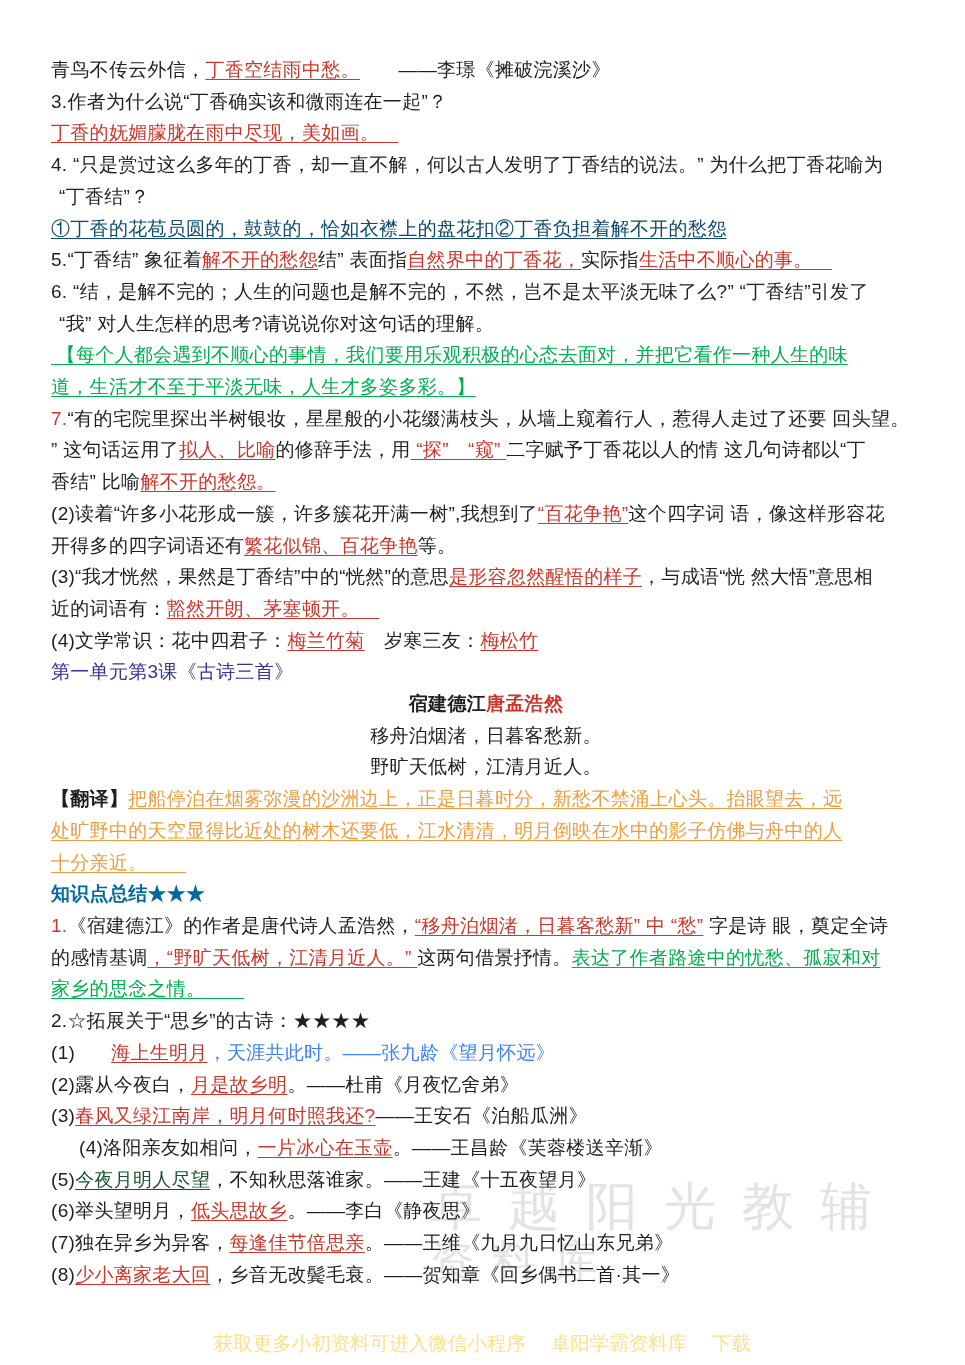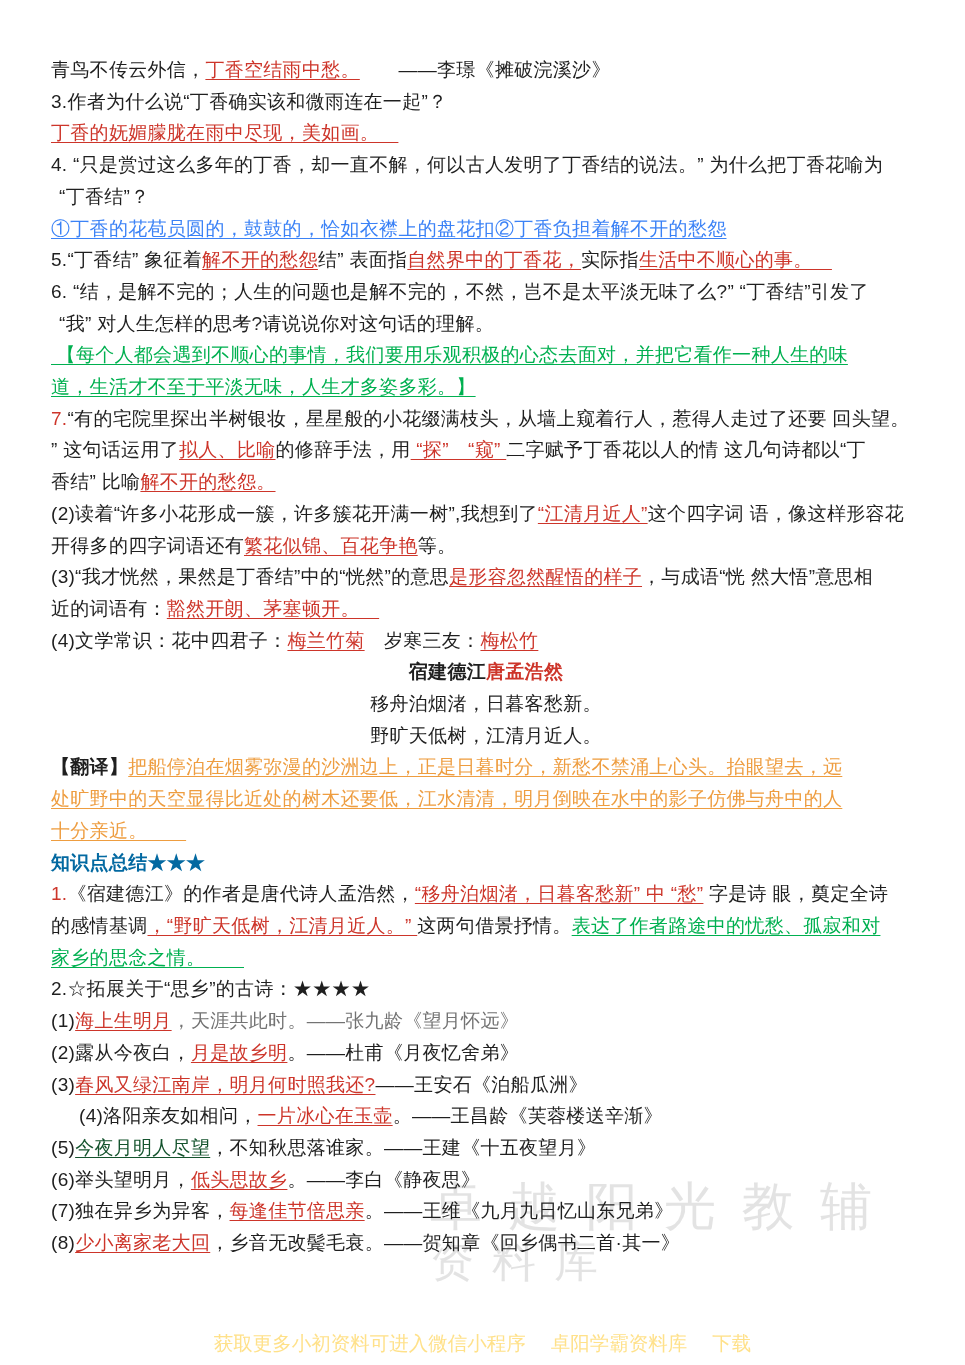--- a/index.html
+++ b/index.html
@@ -33,46 +33,47 @@
 
   <div class="watermark wm1">卓越阳光教辅</div>
   <div class="watermark wm2">资料库</div>
 
   <div class="content">
       <div class="line"><span style="color: rgb(31, 31, 31);">青鸟不传云外信，</span><span class="u" style="color: rgb(205, 53, 42);">丁香空结雨中愁。</span><span style="color: rgb(31, 31, 31);">　　——李璟《摊破浣溪沙》</span></div>
       <div class="line"><span style="color: rgb(31, 31, 31);">3.作者为什么说“丁香确实该和微雨连在一起”？</span></div>
       <div class="line"><span class="u" style="color: rgb(205, 53, 42);">丁香的妩媚朦胧在雨中尽现，美如画。　</span></div>
       <div class="line"><span style="color: rgb(31, 31, 31);">4. “只是赏过这么多年的丁香，却一直不解，何以古人发明了丁香结的说法。” 为什么把丁香花喻为</span></div>
       <div class="line" style="margin-left: 8px;"><span style="color: rgb(31, 31, 31);">“丁香结”？</span></div>
-      <div class="line"><span class="u" style="color: #3b82f6;">①丁香的花苞员圆的，鼓鼓的，恰如衣襟上的盘花扣②丁香负担着解不开的愁怨</span></div>
+      <div class="line"><span class="u" style="color: #0c4a6e;">①丁香的花苞员圆的，鼓鼓的，恰如衣襟上的盘花扣②丁香负担着解不开的愁怨</span></div>
       <div class="line"><span style="color: rgb(31, 31, 31);">5.“丁香结” 象征着</span><span class="u" style="color: rgb(205, 53, 42);">解不开的愁怨</span><span style="color: rgb(31, 31, 31);">结” 表面指</span><span class="u" style="color: rgb(205, 53, 42);">自然界中的丁香花，</span><span style="color: rgb(31, 31, 31);">实际指</span><span class="u" style="color: rgb(205, 53, 42);">生活中不顺心的事。　</span></div>
       <div class="line"><span style="color: rgb(31, 31, 31);">6. “结，是解不完的；人生的问题也是解不完的，不然，岂不是太平淡无味了么?” “丁香结”引发了</span></div>
       <div class="line" style="margin-left: 8px;"><span style="color: rgb(31, 31, 31);">“我” 对人生怎样的思考?请说说你对这句话的理解。</span></div>
       <div class="line"><span class="u" style="color: rgb(0, 176, 80);"> 【每个人都会遇到不顺心的事情，我们要用乐观积极的心态去面对，并把它看作一种人生的味</span></div>
       <div class="line"><span class="u" style="color: rgb(0, 176, 80);">道，生活才不至于平淡无味，人生才多姿多彩。】</span></div>
       <div class="line"><span style="color: rgb(205, 53, 42);">7.</span><span style="color: rgb(31, 31, 31);">“有的宅院里探出半树银妆，星星般的小花缀满枝头，从墙上窥着行人，惹得人走过了还要 回头望。</span></div>
       <div class="line"><span style="color: rgb(31, 31, 31);">” 这句话运用了</span><span class="u" style="color: rgb(205, 53, 42);">拟人、比喻</span><span style="color: rgb(31, 31, 31);">的修辞手法，用</span><span class="u" style="color: rgb(205, 53, 42);"> “探”　“窥” </span><span style="color: rgb(31, 31, 31);">二字赋予丁香花以人的情 这几句诗都以“丁</span></div>
       <div class="line"><span style="color: rgb(31, 31, 31);">香结” 比喻</span><span class="u" style="color: rgb(205, 53, 42);">解不开的愁怨。</span></div>
-      <div class="line"><span style="color: rgb(31, 31, 31);">(2)读着“许多小花形成一簇，许多簇花开满一树”,我想到了</span><span class="u" style="color: rgb(205, 53, 42);">“江清月近人”</span><span style="color: rgb(31, 31, 31);">这个四字词 语，像这样形容花</span></div>
+      <div class="line"><span style="color: rgb(31, 31, 31);">(2)读着“许多小花形成一簇，许多簇花开满一树”,我想到了</span><span class="u" style="color: rgb(205, 53, 42);">“百花争艳”</span><span style="color: rgb(31, 31, 31);">这个四字词 语，像这样形容花</span></div>
       <div class="line"><span style="color: rgb(31, 31, 31);">开得多的四字词语还有</span><span class="u" style="color: rgb(205, 53, 42);">繁花似锦、百花争艳</span><span style="color: rgb(31, 31, 31);">等。</span></div>
       <div class="line"><span style="color: rgb(31, 31, 31);">(3)“我才恍然，果然是丁香结”中的“恍然”的意思</span><span class="u" style="color: rgb(205, 53, 42);">是形容忽然醒悟的样子</span><span style="color: rgb(31, 31, 31);">，与成语“恍 然大悟”意思相</span></div>
       <div class="line"><span style="color: rgb(31, 31, 31);">近的词语有：</span><span class="u" style="color: rgb(205, 53, 42);">豁然开朗、茅塞顿开。　</span></div>
       <div class="line"><span style="color: rgb(31, 31, 31);">(4)文学常识：花中四君子：</span><span class="u" style="color: rgb(205, 53, 42);">梅兰竹菊</span><span style="color: rgb(31, 31, 31);">　岁寒三友：</span><span class="u" style="color: rgb(205, 53, 42);">梅松竹</span></div>
+      <div class="line"><span style="color: rgb(50, 50, 154);">第一单元第3课《古诗三首》</span></div>
       <div class="line center"><span class="bold" style="color: rgb(31, 31, 31); text-align: center;">宿建德江</span><span class="bold" style="color: rgb(205, 53, 42);">唐孟浩然</span></div>
       <div class="line center"><span style="color: rgb(31, 31, 31);">移舟泊烟渚，日暮客愁新。</span></div>
       <div class="line center"><span style="color: rgb(31, 31, 31);">野旷天低树，江清月近人。</span></div>
       <div class="line"><span class="bold" style="color: rgb(31, 31, 31);">【翻译】</span><span class="u" style="color: rgb(238, 157, 64);">把船停泊在烟雾弥漫的沙洲边上，正是日暮时分，新愁不禁涌上心头。抬眼望去，远</span></div>
       <div class="line"><span class="u" style="color: rgb(238, 157, 64);">处旷野中的天空显得比近处的树木还要低，江水清清，明月倒映在水中的影子仿佛与舟中的人</span></div>
       <div class="line"><span class="u" style="color: rgb(238, 157, 64);">十分亲近。　　</span></div>
       <div class="line"><span class="bold" style="color: #0369a1;">知识点总结★★★</span></div>
       <div class="line"><span style="color: rgb(205, 53, 42);">1.</span><span style="color: rgb(31, 31, 31);">《宿建德江》的作者是唐代诗人孟浩然，</span><span class="u" style="color: rgb(205, 53, 42);">“移舟泊烟渚，日暮客愁新” 中 “愁”</span><span style="color: rgb(31, 31, 31);"> 字是诗 眼，奠定全诗</span></div>
       <div class="line"><span style="color: rgb(31, 31, 31);">的感情基调</span><span class="u" style="color: rgb(205, 53, 42);">，“野旷天低树，江清月近人。” </span><span style="color: rgb(31, 31, 31);">这两句借景抒情。</span><span class="u" style="color: rgb(0, 176, 80);">表达了作者路途中的忧愁、孤寂和对</span></div>
       <div class="line"><span class="u" style="color: rgb(0, 176, 80);">家乡的思念之情。　　</span></div>
       <div class="line"><span style="color: rgb(31, 31, 31);">2.☆拓展关于“思乡”的古诗：★★★★</span></div>
-      <div class="line"><span style="color: rgb(31, 31, 31);">(1)</span><span class="u" style="color: rgb(205, 53, 42);">海上生明月</span><span style="color: #737373;">，天涯共此时。——张九龄《望月怀远》</span></div>
+      <div class="line"><span style="color: rgb(31, 31, 31);">(1)</span><span class="u" style="color: rgb(205, 53, 42); margin-left: 36px;">海上生明月</span><span style="color: #3b82f6;">，天涯共此时。——张九龄《望月怀远》</span></div>
       <div class="line"><span style="color: rgb(31, 31, 31);">(2)露从今夜白，</span><span class="u" style="color: rgb(205, 53, 42);">月是故乡明</span><span style="color: rgb(31, 31, 31);">。——杜甫《月夜忆舍弟》</span></div>
       <div class="line"><span style="color: rgb(31, 31, 31);">(3)</span><span class="u" style="color: rgb(205, 53, 42);">春风又绿江南岸，明月何时照我还?</span><span style="color: rgb(31, 31, 31);">——王安石《泊船瓜洲》</span></div>
       <div class="line"><span style="color: rgb(31, 31, 31); margin-left: 28px;">(4)洛阳亲友如相问，</span><span class="u" style="color: rgb(205, 53, 42);">一片冰心在玉壶</span><span style="color: rgb(31, 31, 31); text-align: center;">。——王昌龄《芙蓉楼送辛渐》</span></div>
       <div class="line"><span style="color: rgb(31, 31, 31);">(5)</span><span class="u" style="color: #14532d;">今夜月明人尽望</span><span style="color: rgb(31, 31, 31);">，不知秋思落谁家。——王建《十五夜望月》</span></div>
       <div class="line"><span style="color: rgb(31, 31, 31);">(6)举头望明月，</span><span class="u" style="color: rgb(205, 53, 42);">低头思故乡</span><span style="color: rgb(31, 31, 31);">。——李白《静夜思》</span></div>
       <div class="line"><span style="color: rgb(31, 31, 31);">(7)独在异乡为异客，</span><span class="u" style="color: rgb(205, 53, 42);">每逢佳节倍思亲</span><span style="color: rgb(31, 31, 31);">。——王维《九月九日忆山东兄弟》</span></div>
       <div class="line"><span style="color: rgb(31, 31, 31);">(8)</span><span class="u" style="color: rgb(205, 53, 42);">少小离家老大回</span><span style="color: rgb(31, 31, 31);">，乡音无改鬓毛衰。——贺知章《回乡偶书二首·其一》</span></div>
     </div>
 
   <div class="footer">获取更多小初资料可进入微信小程序　 卓阳学霸资料库　 下载</div>

